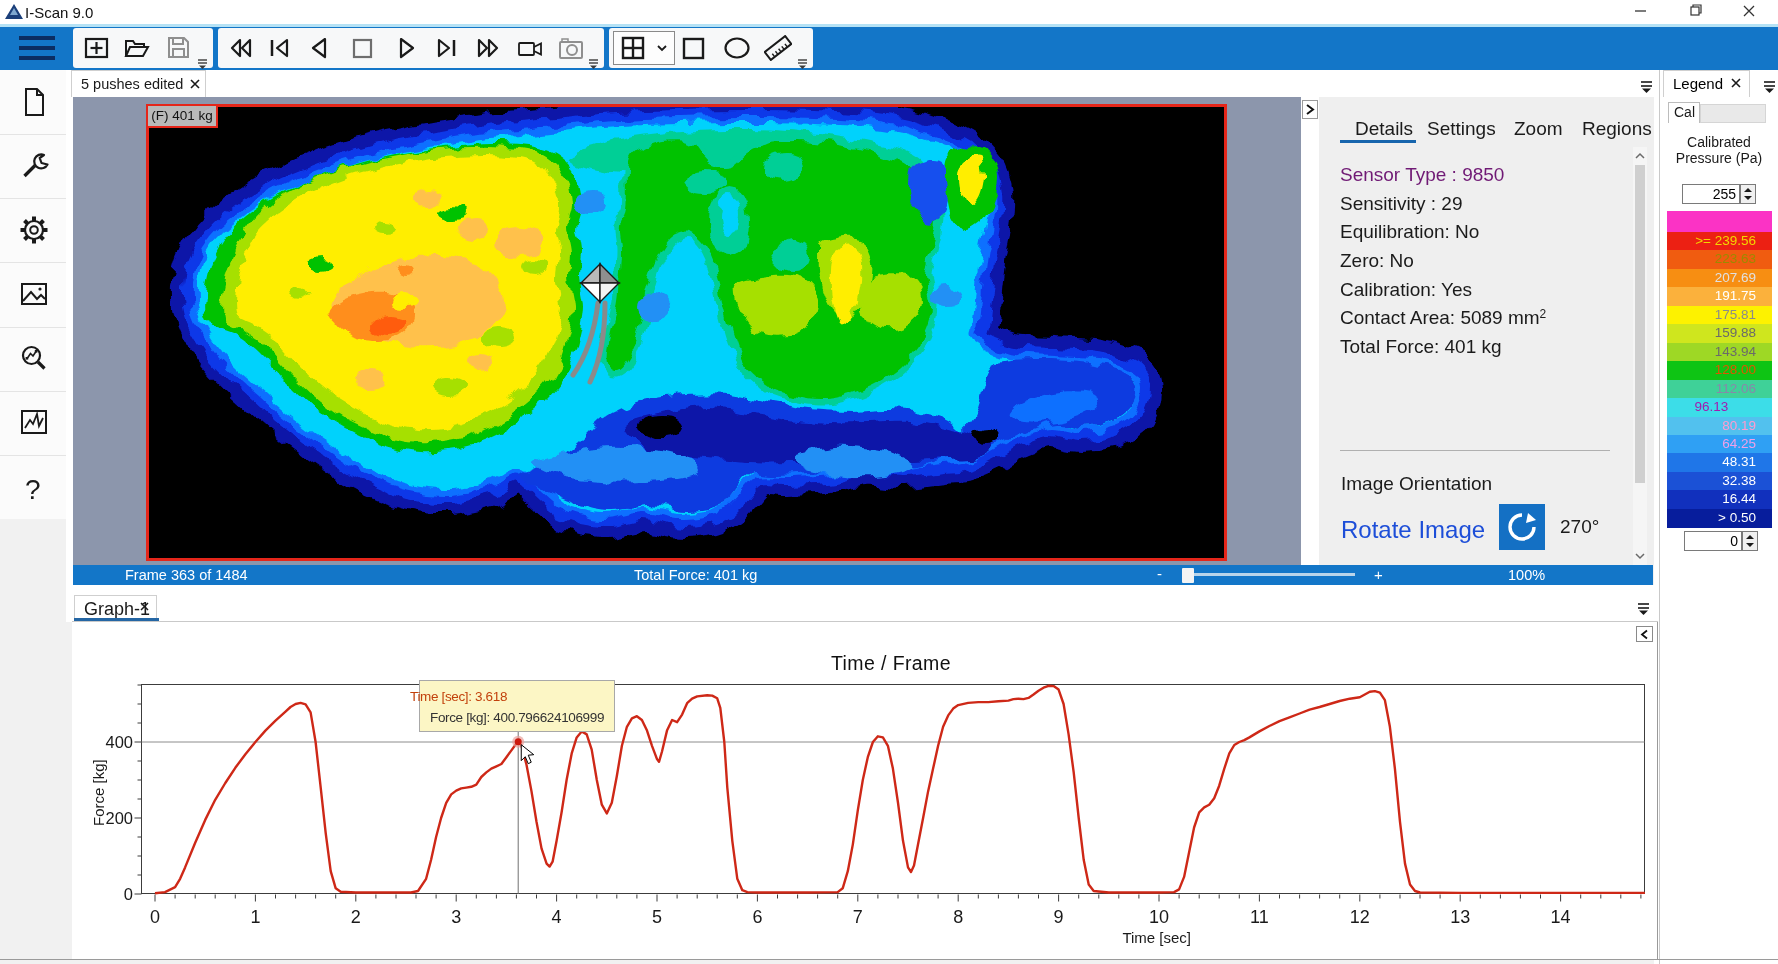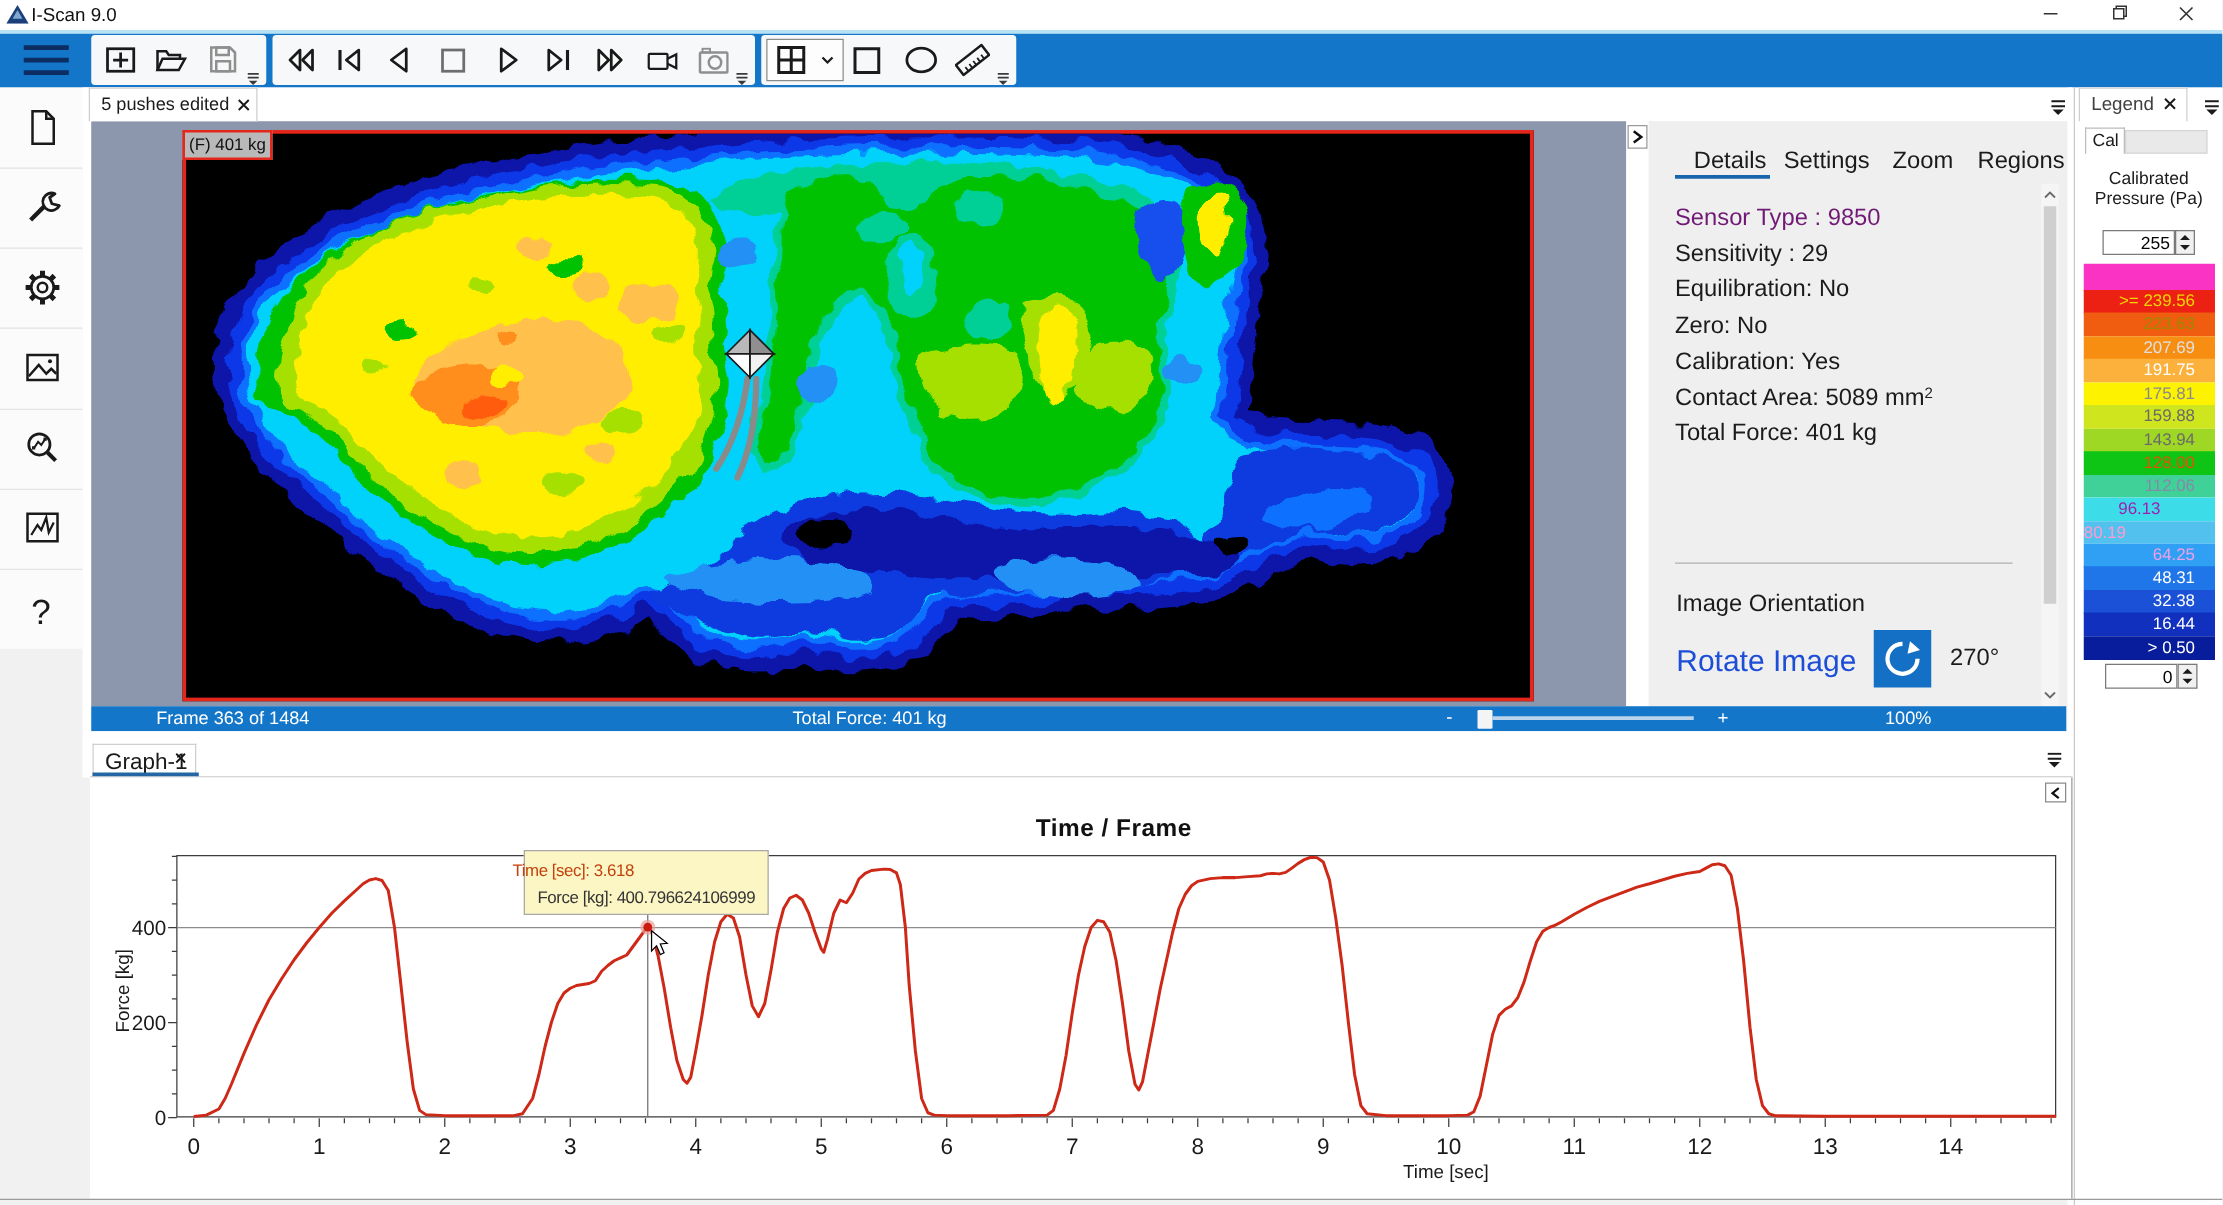--- a/index.html
+++ b/index.html
@@ -290,21 +290,21 @@
 <div class="abs" style="left:1635px;top:165px;width:10px;height:318px;background:#cfcfcf"></div>
 <div class="abs" style="left:73px;top:565px;width:1580px;height:20px;background:#1376c8"></div>
 <div class="abs" style="left:125px;top:567px;font-size:14.5px;color:#ffffff">Frame 363 of 1484</div>
 <div class="abs" style="left:634px;top:567px;font-size:14.5px;color:#ffffff">Total Force: 401 kg</div>
 <div class="abs" style="left:1157px;top:565px;font-size:15px;color:#ffffff">-</div>
 <div class="abs" style="left:1194px;top:573px;width:161px;height:3px;background:#b9d4ea"></div>
 <div class="abs" style="left:1182px;top:568px;width:12px;height:15px;background:#f4f4f4;border-radius:1px"></div>
 <div class="abs" style="left:1374px;top:566px;font-size:15px;color:#ffffff">+</div>
 <div class="abs" style="left:1508px;top:567px;font-size:14.5px;color:#ffffff">100%</div>
 <div class="abs" style="left:1663px;top:70px;width:87px;height:27px;background:#ffffff;border:1px solid #cfcfcf;border-bottom:none"></div>
-<div class="abs" style="left:1673px;top:75px;font-size:15px;color:#404040">Legend</div>
+<div class="abs" style="left:1673px;top:75px;font-size:15px;color:#000000">Legend</div>
 <svg class="abs" style="left:1730px;top:77px" width="12" height="12" viewBox="0 0 12 12" xmlns="http://www.w3.org/2000/svg">
     <path d="M2,2 L10,10 M10,2 L2,10" stroke="#1a1a1a" stroke-width="1.6"></path>
   </svg>
 <div class="abs" style="left:1764px;top:80px"><svg width="12" height="13" viewBox="0 0 12 13" style="" xmlns="http://www.w3.org/2000/svg">
       <g fill="none" stroke="#1a1a1a" stroke-width="1.6">
         <line x1="0" y1="1" x2="11" y2="1"></line>
         <line x1="0" y1="5" x2="11" y2="5"></line>
       </g>
       <path d="M1,7.5 L10,7.5 L5.5,12 Z" fill="#1a1a1a"></path>
     </svg></div>
@@ -332,21 +332,21 @@
 <div style="position:absolute;left:1667px;top:324.2px;width:89px;height:18.4px;font-size:13.5px;color:#6a6a6a;text-align:right;line-height:18.4px">159.88</div>
 <div style="position:absolute;left:1667px;top:342.7px;width:105px;height:18.9px;background:#9ed825"></div>
 <div style="position:absolute;left:1667px;top:342.7px;width:89px;height:18.4px;font-size:13.5px;color:#6a6a6a;text-align:right;line-height:18.4px">143.94</div>
 <div style="position:absolute;left:1667px;top:361.1px;width:105px;height:18.9px;background:#0ec414"></div>
 <div style="position:absolute;left:1667px;top:361.1px;width:89px;height:18.4px;font-size:13.5px;color:#e05500;text-align:right;line-height:18.4px">128.00</div>
 <div style="position:absolute;left:1667px;top:379.6px;width:105px;height:18.9px;background:#3fd198"></div>
 <div style="position:absolute;left:1667px;top:379.6px;width:89px;height:18.4px;font-size:13.5px;color:#8888aa;text-align:right;line-height:18.4px">112.06</div>
 <div style="position:absolute;left:1667px;top:398.0px;width:105px;height:18.9px;background:#3cdde8"></div>
 <div style="position:absolute;left:1667px;top:398.0px;width:89px;height:18.4px;font-size:13.5px;color:#a21caf;text-align:center;line-height:18.4px">96.13</div>
 <div style="position:absolute;left:1667px;top:416.5px;width:105px;height:18.9px;background:#52c1ee"></div>
-<div style="position:absolute;left:1667px;top:416.5px;width:89px;height:18.4px;font-size:13.5px;color:#ff9bd0;line-height:18.4px">80.19</div>
+<div style="position:absolute;left:1667px;top:416.5px;width:89px;height:18.4px;font-size:13.5px;color:#ff9bd0;text-align:right;line-height:18.4px">80.19</div>
 <div style="position:absolute;left:1667px;top:434.9px;width:105px;height:18.9px;background:#2fa0f4"></div>
 <div style="position:absolute;left:1667px;top:434.9px;width:89px;height:18.4px;font-size:13.5px;color:#f0a0e8;text-align:right;line-height:18.4px">64.25</div>
 <div style="position:absolute;left:1667px;top:453.4px;width:105px;height:18.9px;background:#1f76e8"></div>
 <div style="position:absolute;left:1667px;top:453.4px;width:89px;height:18.4px;font-size:13.5px;color:#ffffff;text-align:right;line-height:18.4px">48.31</div>
 <div style="position:absolute;left:1667px;top:471.8px;width:105px;height:18.9px;background:#1b51d6"></div>
 <div style="position:absolute;left:1667px;top:471.8px;width:89px;height:18.4px;font-size:13.5px;color:#ffffff;text-align:right;line-height:18.4px">32.38</div>
 <div style="position:absolute;left:1667px;top:490.3px;width:105px;height:18.9px;background:#1130bd"></div>
 <div style="position:absolute;left:1667px;top:490.3px;width:89px;height:18.4px;font-size:13.5px;color:#ffffff;text-align:right;line-height:18.4px">16.44</div>
 <div style="position:absolute;left:1667px;top:508.7px;width:105px;height:18.9px;background:#071d9c"></div>
 <div style="position:absolute;left:1667px;top:508.7px;width:89px;height:18.4px;font-size:13.5px;color:#ffffff;text-align:right;line-height:18.4px">&gt; 0.50</div>
@@ -369,21 +369,21 @@
       <g fill="none" stroke="#1a1a1a" stroke-width="1.6">
         <line x1="0" y1="1" x2="11" y2="1"></line>
         <line x1="0" y1="5" x2="11" y2="5"></line>
       </g>
       <path d="M1,7.5 L10,7.5 L5.5,12 Z" fill="#1a1a1a"></path>
     </svg></div>
 <div class="abs" style="left:1636px;top:626px;width:17px;height:16px;background:#ffffff;border:1px solid #8a8a8a"></div>
 <svg class="abs" style="left:1640px;top:629px" width="9" height="11" viewBox="0 0 9 11" xmlns="http://www.w3.org/2000/svg">
     <path d="M7,1.5 L2,5.5 L7,9.5" fill="none" stroke="#111" stroke-width="1.8"></path>
   </svg>
-<div class="abs" style="left:591px;top:652px;width:600px;height:22px;font-size:19.5px;font-weight:bold;color:#111;text-align:center;letter-spacing:0.4px">Time / Frame</div>
+<div class="abs" style="left:591px;top:652px;width:600px;height:22px;font-size:19.5px;font-weight:normal;color:#111;text-align:center;letter-spacing:0.4px">Time / Frame</div>
 <svg width="1600" height="340" viewBox="72 622 1600 340" style="position:absolute;left:72px;top:622px" xmlns="http://www.w3.org/2000/svg">
     <rect x="141.5" y="684.5" width="1503" height="209" fill="#ffffff" stroke="#3c3c3c" stroke-width="1"></rect>
     <line x1="141.5" y1="742.0" x2="1644.5" y2="742.0" stroke="#8c8c8c" stroke-width="1"></line>
     <line x1="155.0" y1="894.5" x2="155.0" y2="901.5" stroke="#3c3c3c" stroke-width="1"></line>
     <line x1="175.1" y1="894.5" x2="175.1" y2="898.5" stroke="#3c3c3c" stroke-width="1"></line>
     <line x1="195.2" y1="894.5" x2="195.2" y2="898.5" stroke="#3c3c3c" stroke-width="1"></line>
     <line x1="215.2" y1="894.5" x2="215.2" y2="898.5" stroke="#3c3c3c" stroke-width="1"></line>
     <line x1="235.3" y1="894.5" x2="235.3" y2="898.5" stroke="#3c3c3c" stroke-width="1"></line>
     <line x1="255.4" y1="894.5" x2="255.4" y2="901.5" stroke="#3c3c3c" stroke-width="1"></line>
     <line x1="275.5" y1="894.5" x2="275.5" y2="898.5" stroke="#3c3c3c" stroke-width="1"></line>

